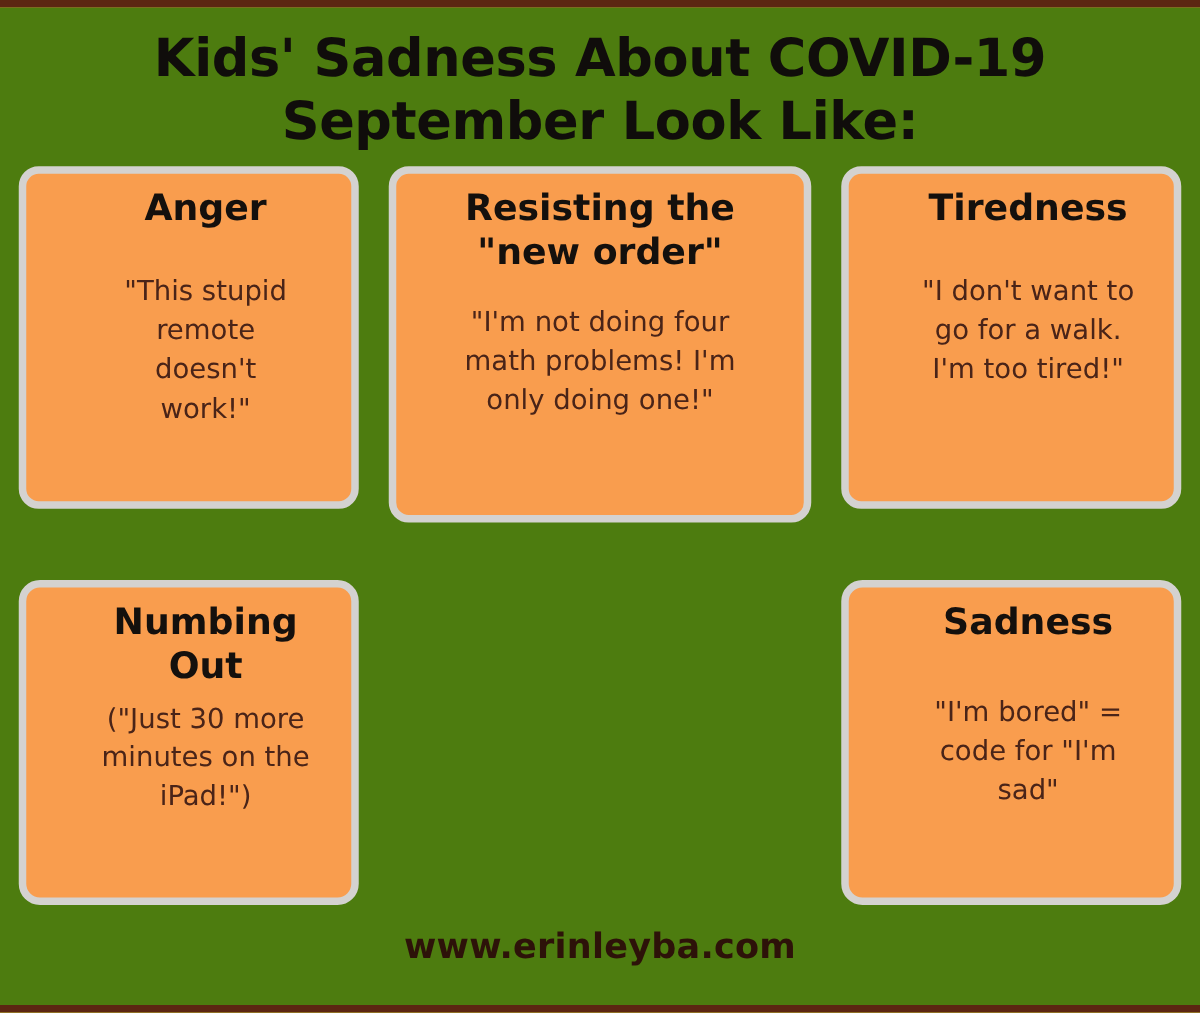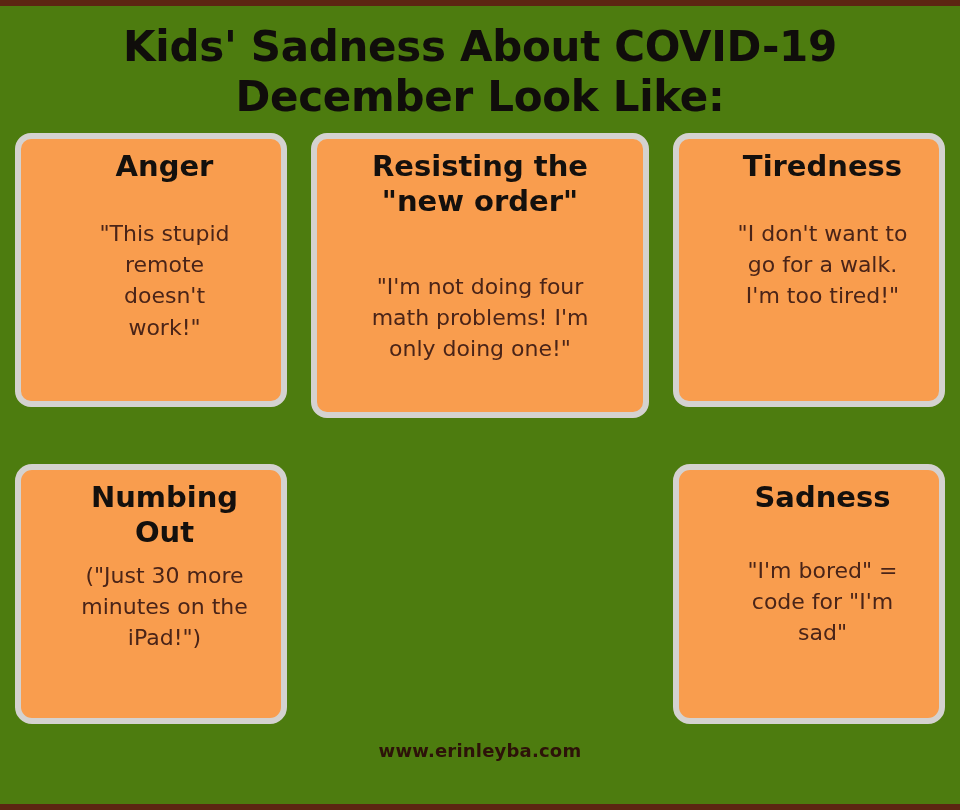--- a/index.html
+++ b/index.html
@@ -71,21 +71,21 @@
     border: 6px solid #d4d2d0;
     border-radius: 16px;
     box-sizing: border-box;
     background: #f99d4e;
     padding: 10px 12px 14px 12px;
     display: flex;
     flex-direction: column;
     align-items: center;
   }
   .card.narrow { width: 272px; padding-left: 39px; }
-  .card.wide   { width: 338px; gap: 28px; }
+  .card.wide   { width: 338px; }
 
   .row-top .card.narrow { height: 274px; }
   .row-top .card.wide   { height: 285px; }
   .row-bottom .card.narrow { height: 260px; border-radius: 17px; }
   .row-bottom .card.wide   { height: 270px; }
 
   .card-title {
     color: #14100d;
     font-size: 29px;
     font-weight: 700;
@@ -105,36 +105,36 @@
 
   .row-top .card.narrow .card-quote { margin-top: 34px; }
   .row-top .card.wide   .card-quote { margin-top: 24px; }
   .row-bottom .card.narrow:first-child .card-quote { margin-top: 10px; }
   .row-bottom .card.wide .card-quote { margin-top: 12px; }
   .row-bottom .card.narrow:last-child .card-quote { margin-top: 40px; }
 
   .footer {
     margin-top: 16px;
     color: #2d1209;
-    font-size: 18px;
+    font-size: 28px;
     font-weight: 700;
     text-align: center;
     letter-spacing: 0.2px;
   }
 </style>
 </head>
 <body>
 
 <div class="edge-bar top"></div>
 
 <div class="poster">
 
   <div class="title">
     <span class="title-line">Kids' Sadness About COVID-19</span>
-    <span class="title-line">December Look Like:</span>
+    <span class="title-line">September Look Like:</span>
   </div>
 
   <div class="grid">
 
     <div class="row row-top">
 
       <div class="card narrow">
         <div class="card-title">Anger</div>
         <div class="card-quote">"This stupid
 remote

